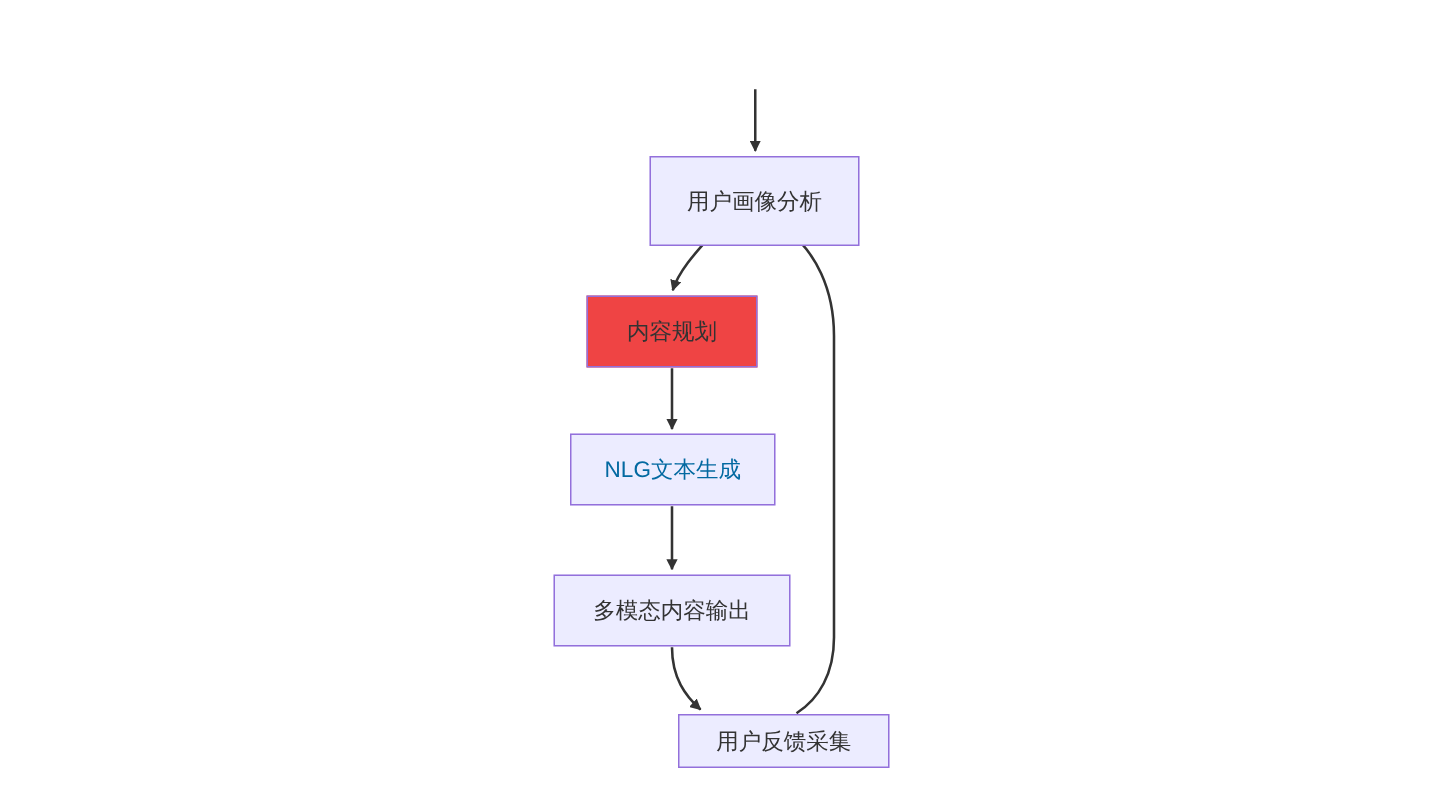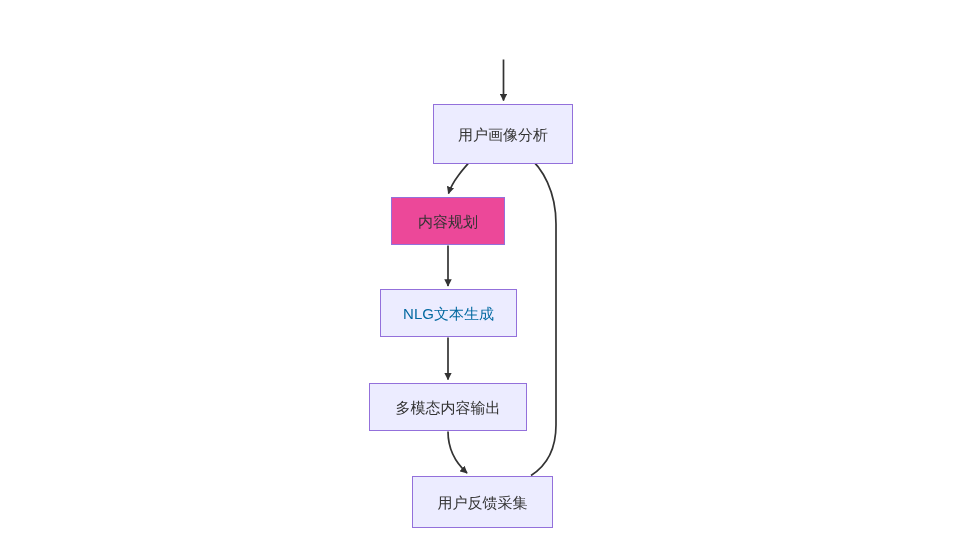--- a/index.html
+++ b/index.html
@@ -59,25 +59,25 @@
         <path class="flow-edge" d="M448,245.5 L448,286" stroke="#333333" marker-end="url(#arrowhead)"></path>
         <path class="flow-edge" d="M448,337.5 L448,379.5" stroke="#333333" marker-end="url(#arrowhead)"></path>
         <path class="flow-edge" d="M448,431.5 C448,452 457,464 467,473" stroke="#333333" marker-end="url(#arrowhead)"></path>
         <path class="flow-edge" d="M531,475.5 C546,466 556,449 556,425 L556,224 C556,192 543,168 526.5,155" stroke="#333333" marker-end="url(#arrowhead)"></path>
       </g>
   </svg>
 
     <div class="flow-node" style="left: 433px; top: 104px; width: 140px; height: 60px; background: rgb(236, 236, 255); border-color: rgb(147, 112, 219); color: rgb(51, 51, 51);">
       <span>用户画像分析</span>
     </div>
-    <div class="flow-node" style="left: 391px; top: 197px; width: 114px; height: 48px; background: #ec4899; border-color: rgb(147, 112, 219); color: rgb(51, 51, 51);">
+    <div class="flow-node" style="left: 391px; top: 197px; width: 114px; height: 48px; background: #ef4444; border-color: rgb(147, 112, 219); color: rgb(51, 51, 51);">
       <span>内容规划</span>
     </div>
     <div class="flow-node" style="left: 380px; top: 289px; width: 137px; height: 48px; background: rgb(236, 236, 255); border-color: rgb(147, 112, 219); color: #0369a1;">
       <span>NLG文本生成</span>
     </div>
     <div class="flow-node" style="left: 369px; top: 383px; width: 158px; height: 48px; background: rgb(236, 236, 255); border-color: rgb(147, 112, 219); color: rgb(51, 51, 51);">
       <span>多模态内容输出</span>
     </div>
-    <div class="flow-node" style="left: 412px; top: 476px; width: 141px; height: 52px; background: rgb(236, 236, 255); border-color: rgb(147, 112, 219); color: rgb(51, 51, 51);">
+    <div class="flow-node" style="left: 452px; top: 476px; width: 141px; height: 36px; background: rgb(236, 236, 255); border-color: rgb(147, 112, 219); color: rgb(51, 51, 51);">
       <span>用户反馈采集</span>
     </div>
   </div>
 
 </body></html>

